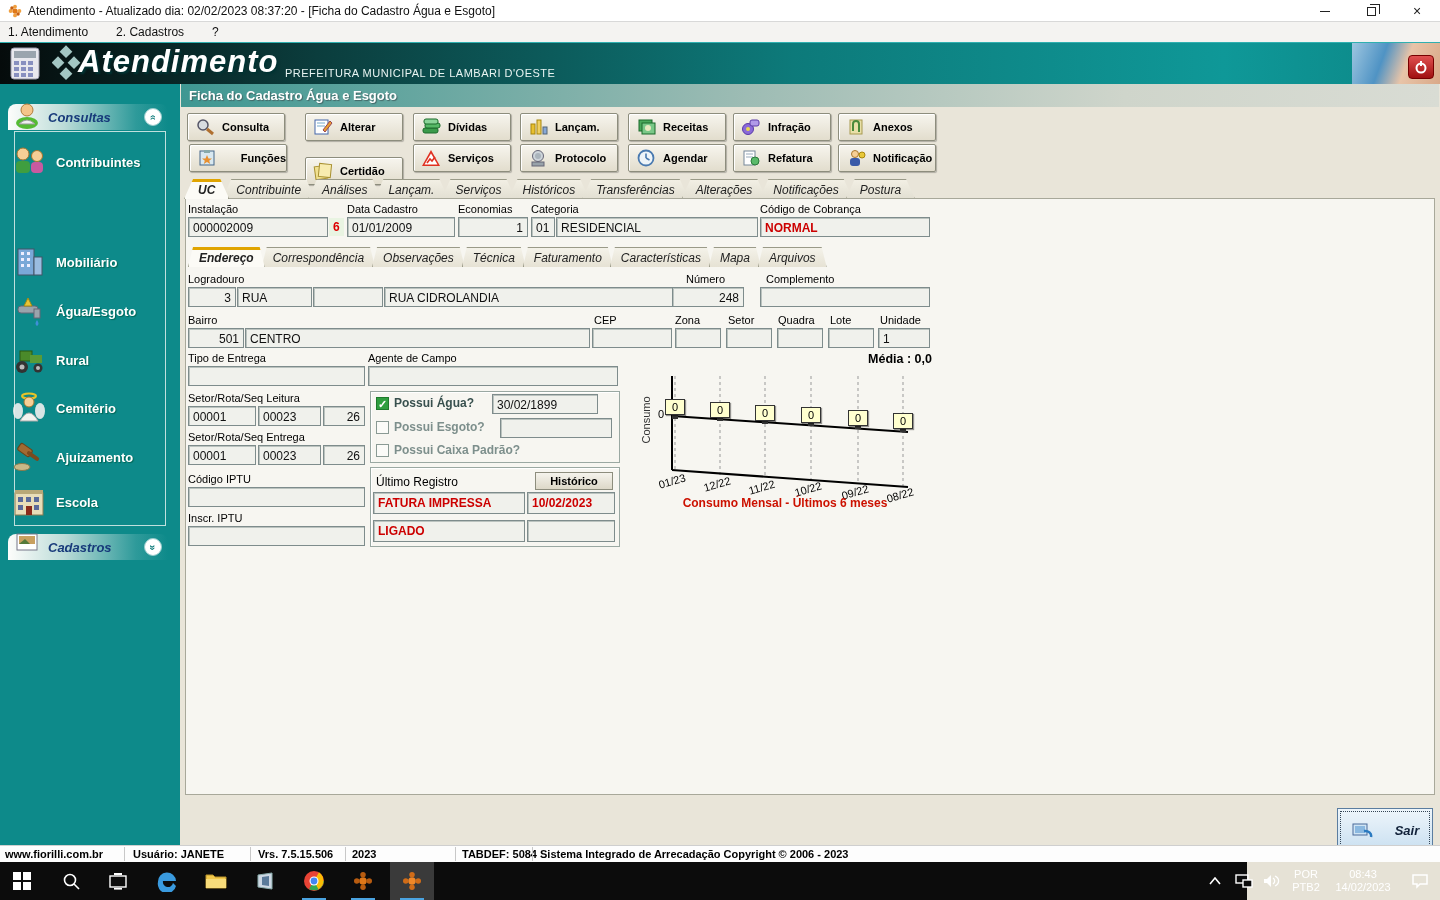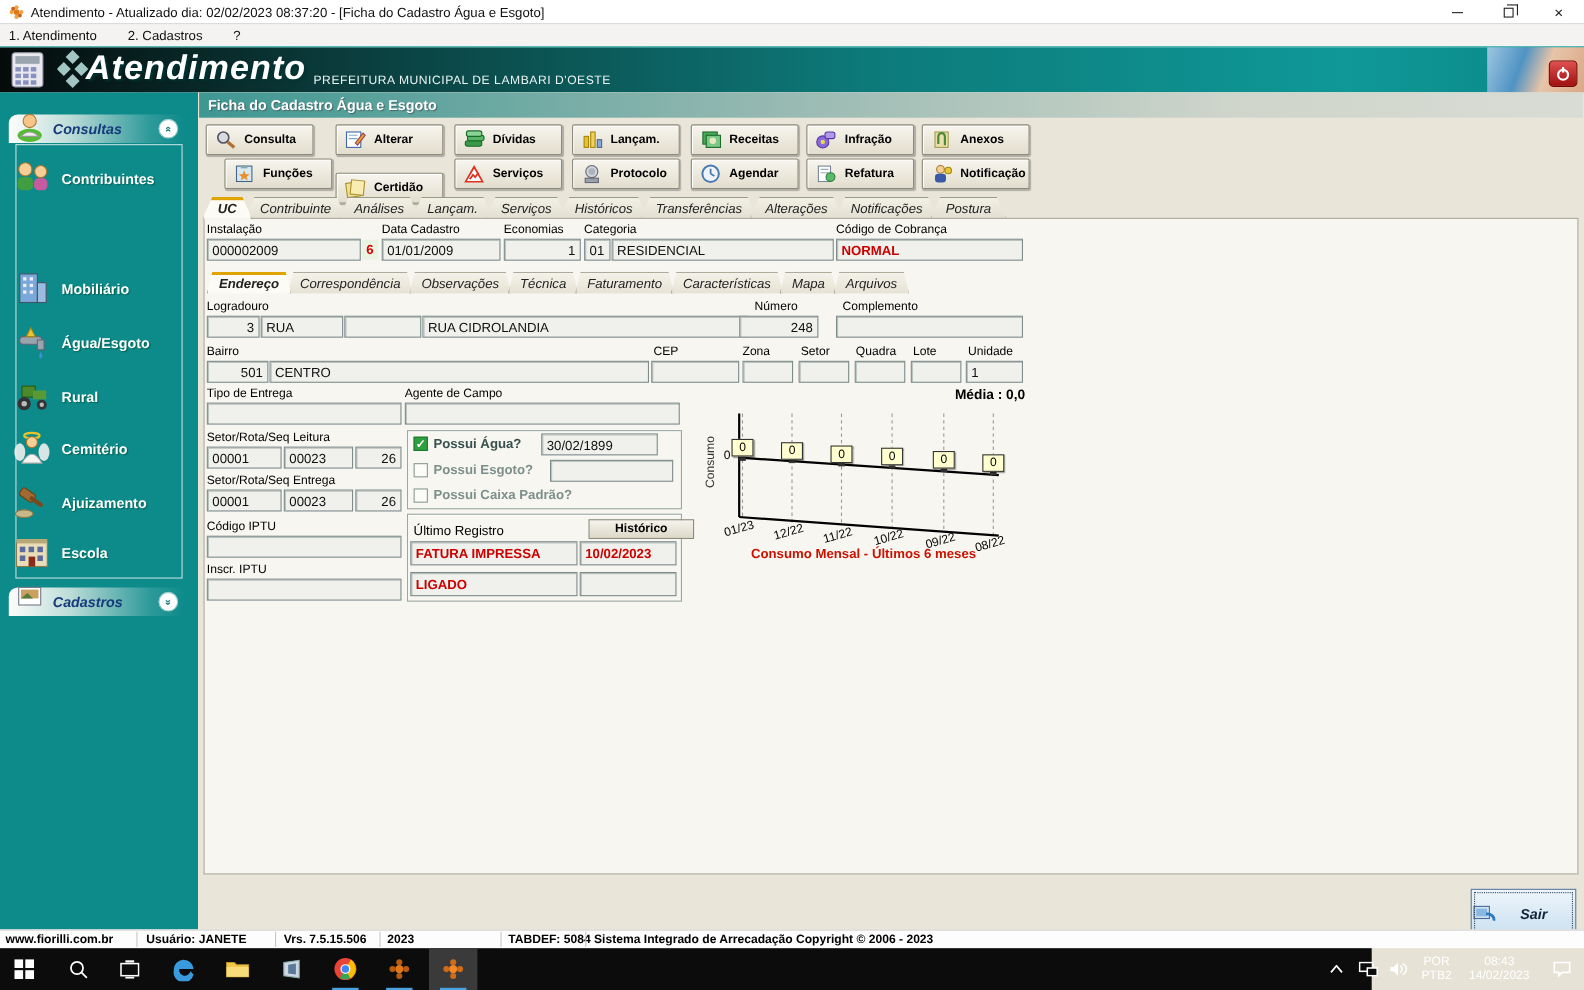--- a/index.html
+++ b/index.html
@@ -86,39 +86,39 @@
   .fld.right { text-align:right; }
   .fld.redbold { color:#cc0000; font-weight:bold; }
   .groupbox { position:absolute; border:1px solid #9aa8a2; box-shadow:inset 1px 1px 0 #fff; }
   .flag6 { position:absolute; font-size:12px; font-weight:bold; color:#dd0000; background:#e9f4e2;
     padding:2px 4px; }
   .cb { position:absolute; width:13px; height:13px; border:1px solid #8a9a94; background:#fbfbf8; }
   .cb.checked { background:#2f9e3f; border-color:#1d7a2c; color:#fff; font-size:11px; line-height:12px;
     text-align:center; font-weight:bold; }
   .cblabel { position:absolute; font-size:12px; font-weight:bold; color:#38504e; }
   .cblabel.dim { color:#7d8f8c; }
-  .btn-historico { position:absolute; width:96px; height:18px; background:linear-gradient(#f5f3ec,#ddd8c8);
+  .btn-historico { position:absolute; width:78px; height:18px; background:linear-gradient(#f5f3ec,#ddd8c8);
     border:1px solid #8d8d7d; font-size:11px; font-weight:bold; text-align:center; padding-top:2px; }
 
   
   #chart { position:absolute; left:450px; top:268px; width:310px; height:165px; }
   #chart .media { position:absolute; right:8px; top:0; font-size:12.5px; font-weight:bold; color:#000; }
   #chart .ylab { position:absolute; left:-14px; top:62px; font-size:11px; color:#333;
     transform:rotate(-90deg); width:60px; text-align:center; }
   #chart .ytick { position:absolute; left:28px; top:56px; font-size:11px; color:#000; }
   .dbox { position:absolute; width:20px; height:16px; background:#ffffcf; border:1px solid #333;
     box-shadow:1px 1px 1px rgba(0,0,0,.4); font-size:11px; text-align:center; line-height:15px; color:#000; }
   .mlabel { position:absolute; width:42px; font-size:11px; color:#000; transform:rotate(-16deg); }
   #chart .caption { position:absolute; left:0; top:144px; width:100%; text-align:center;
     font-size:12px; font-weight:bold; color:#cc1100; }
 
   
   #sair-btn { position:absolute; left:1157px; top:724px; width:96px; height:45px;
     background:linear-gradient(#eef5fb,#c8dff0); border:1px solid #5b7da0; outline:1px dotted #345;
-    outline-offset:-4px; display:flex; align-items:center; justify-content:flex-start; gap:22px; }
+    outline-offset:-4px; display:flex; align-items:center; justify-content:center; gap:22px; }
   #sair-btn .slabel { font-size:13px; font-weight:bold; color:#12223a; font-style:italic; }
   #statusbar { position:absolute; left:0; top:845px; width:1440px; height:17px; background:#fdfdfd;
     border-top:1px solid #cfcfcf; font-size:11px; font-weight:bold; color:#000; }
   #statusbar span { position:absolute; top:2px; white-space:nowrap; }
   .ssep { position:absolute; top:1px; width:1px; height:14px; background:#c8c8c8; }
   #taskbar { position:absolute; left:0; top:862px; width:1247px; height:38px; background:#0c0c0c; }
   .tk { position:absolute; top:0; width:44px; height:38px; display:flex; align-items:center; justify-content:center; }
   .tk.active { background:#3a3a3a; }
   .runbar { position:absolute; bottom:0; height:2px; width:24px; background:#4aa3e0; }
   .tktxt { color:#fff; font-size:11px; text-align:center; line-height:13px; }
@@ -351,21 +351,21 @@
     <span class="tlabel">Infração</span>
   </div>
   <div class="tbtn" style="left:658px;top:29px;">
     <svg width="20" height="18" viewBox="0 0 20 18">
         <rect x="4" y="2" width="12" height="14" fill="#e8e0a8" stroke="#a89a50"></rect>
         <path d="M7 13 V6 a3 3 0 0 1 6 0 v8" fill="none" stroke="#4a8a3a" stroke-width="2"></path>
       </svg>
     <span class="tlabel">Anexos</span>
   </div>
 
-  <div class="tbtn" style="left:24px;top:60px;">
+  <div class="tbtn" style="left:9px;top:60px;justify-content:space-between;">
     <svg width="20" height="18" viewBox="0 0 20 18">
         <rect x="3" y="2" width="14" height="14" fill="#d8e8f0" stroke="#468"></rect>
         <rect x="7" y="1" width="6" height="3" fill="#8aa"></rect>
         <polygon points="10,6 11.5,9.5 15,9.5 12.2,11.8 13.2,15 10,13 6.8,15 7.8,11.8 5,9.5 8.5,9.5" fill="#e89030"></polygon>
       </svg>
     <span class="tlabel">Funções</span>
   </div>
   <div class="tbtn" style="left:125px;top:60px;margin-top:13px;">
     <svg width="20" height="18" viewBox="0 0 20 18">
         <rect x="2" y="4" width="12" height="13" fill="#f0e090" stroke="#a89030" transform="rotate(-8 8 10)"></rect>

